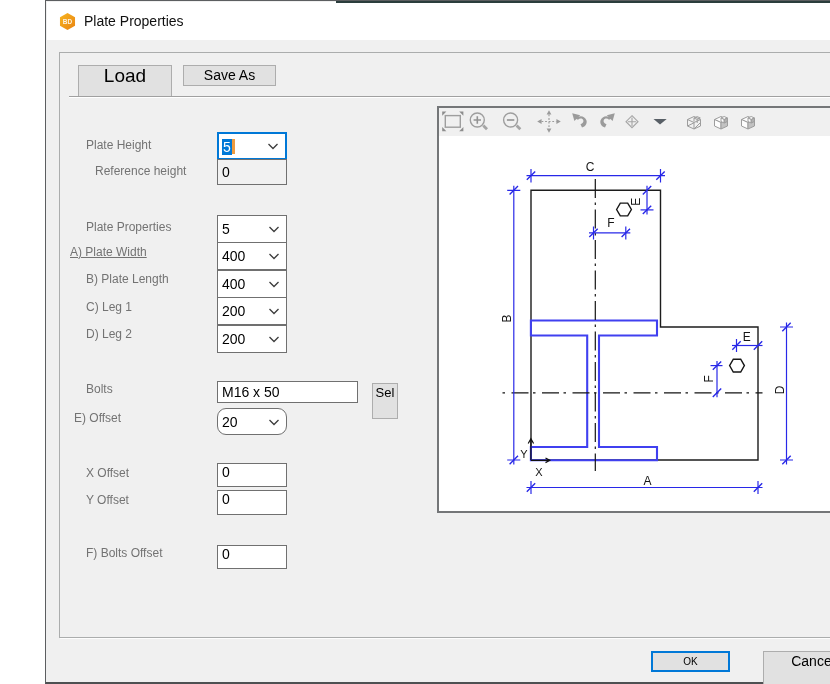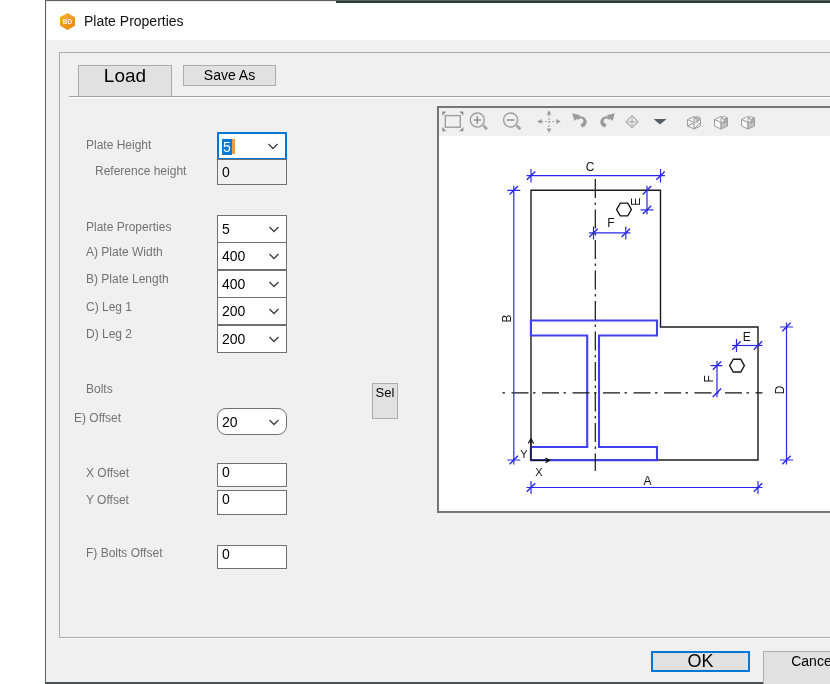--- a/index.html
+++ b/index.html
@@ -48,21 +48,21 @@
     </svg>
   </div>
   <div class="grp"></div>
   <div class="btn" style="left:32px;top:64px;width:94px;height:32px;font-size:19px;line-height:19px;">Load</div>
   <div class="btn" style="left:137px;top:64px;width:93px;height:21px;font-size:14px;line-height:19px;">Save As</div>
   <div class="sep"></div>
 
   <div class="lbl" style="left:40px;top:137px;">Plate Height</div>
   <div class="lbl" style="left:49px;top:163px;">Reference height</div>
   <div class="lbl" style="left:40px;top:219px;">Plate Properties</div>
-  <div class="lbl" style="left:40px;top:244px;">A) Plate Width</div>
+  <div class="lbl" style="left:24px;top:244px;text-decoration:underline;">A) Plate Width</div>
   <div class="lbl" style="left:40px;top:271px;">B) Plate Length</div>
   <div class="lbl" style="left:40px;top:299px;">C) Leg 1</div>
   <div class="lbl" style="left:40px;top:326px;">D) Leg 2</div>
   <div class="lbl" style="left:40px;top:381px;">Bolts</div>
   <div class="lbl" style="left:28px;top:410px;">E) Offset</div>
   <div class="lbl" style="left:40px;top:465px;">X Offset</div>
   <div class="lbl" style="left:40px;top:492px;">Y Offset</div>
   <div class="lbl" style="left:40px;top:545px;">F) Bolts Offset</div>
 
   <div class="combo" style="top:131px;height:28px;border:2px solid #0078d7;">
@@ -99,20 +99,23 @@
         <path d="M1.5 2 L6 6.5 L10.5 2" stroke="#3c3c3c" stroke-width="1.3" fill="none"></path>
       </svg>
     </div>
   <div class="combo" style="top:324px;height:28px;">
       <span class="val">200</span>
     <svg class="chev" viewBox="0 0 12 9">
         <path d="M1.5 2 L6 6.5 L10.5 2" stroke="#3c3c3c" stroke-width="1.3" fill="none"></path>
       </svg>
     </div>
 
+  <div class="inp" style="top:380px;width:141px;height:22px;">
+      <span class="val" style="top:2px;">M16 x 50</span>
+    </div>
   <div class="btn" style="left:326px;top:382px;width:26px;height:36px;font-size:13px;line-height:18px;">Sel</div>
   <div class="combo" style="top:407px;height:27px;border-radius:9px;">
       <span class="val">20</span>
     <svg class="chev" viewBox="0 0 12 9">
         <path d="M1.5 2 L6 6.5 L10.5 2" stroke="#3c3c3c" stroke-width="1.3" fill="none"></path>
       </svg>
     </div>
 
   <div class="inp" style="top:462px;height:24px;">
       <span class="val">0</span>
@@ -257,15 +260,15 @@
         <text x="201" y="65.7" text-anchor="middle" transform="rotate(-90 201 65.7)">E</text>
         <text x="172" y="91" text-anchor="middle">F</text>
         <text x="307.7" y="205.2" text-anchor="middle">E</text>
         <text x="274" y="242.8" text-anchor="middle" transform="rotate(-90 274 242.8)">F</text>
         <text x="100" y="339.5" text-anchor="middle" font-size="11px">X</text>
         <text x="85" y="321.5" text-anchor="middle" font-size="11px">Y</text>
       </g>
     </svg>
   </div>
 
-  <div class="btn" style="left:605px;top:650px;width:99px;height:21px;border:2px solid #0078d7;font-size:18px;line-height:17px;">OK</div>
+  <div class="btn" style="left:605px;top:650px;width:79px;height:21px;border:2px solid #0078d7;font-size:10px;line-height:17px;">OK</div>
   <div class="btn" style="left:717px;top:650px;width:100px;height:38px;font-size:14px;line-height:19px;">Cancel</div>
 </div>
 
 </body></html>

